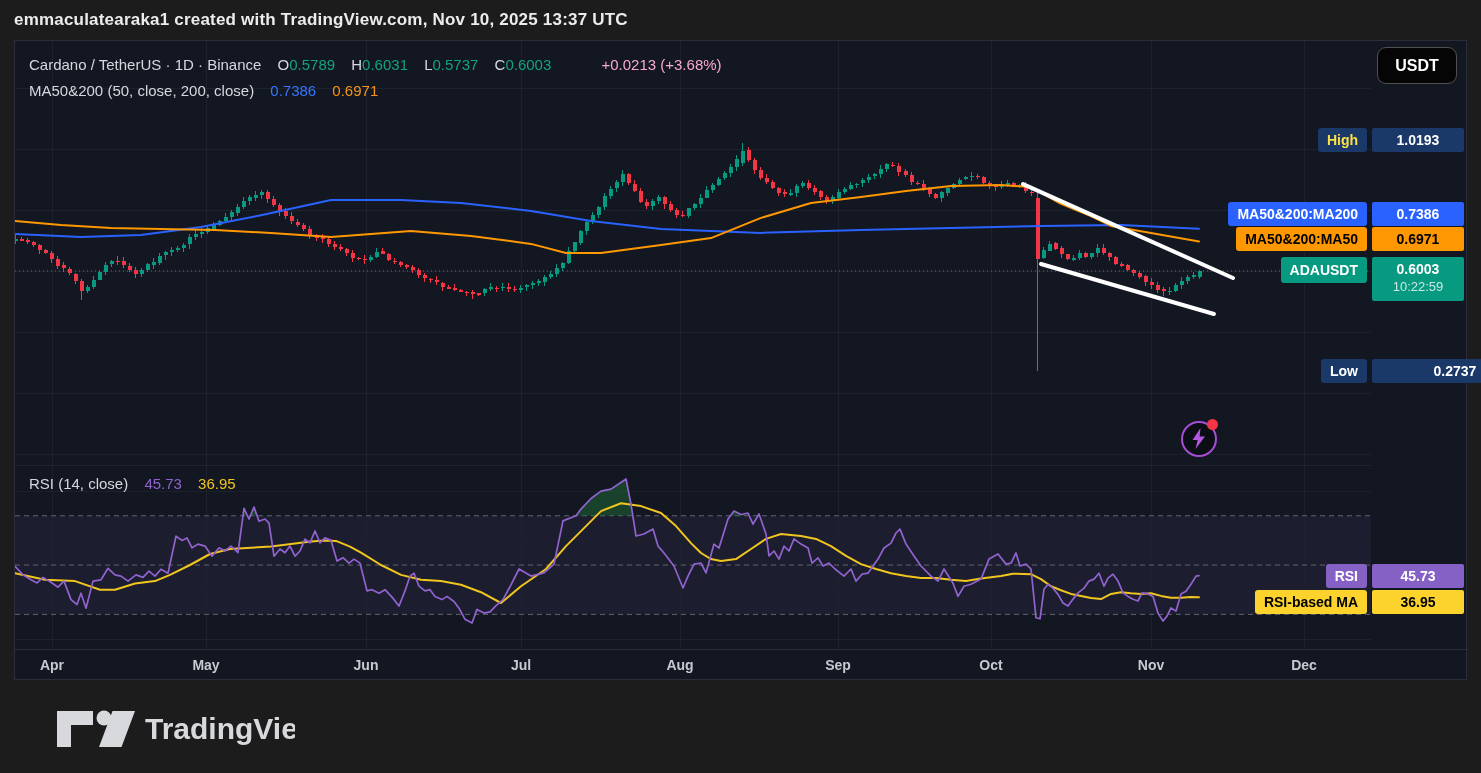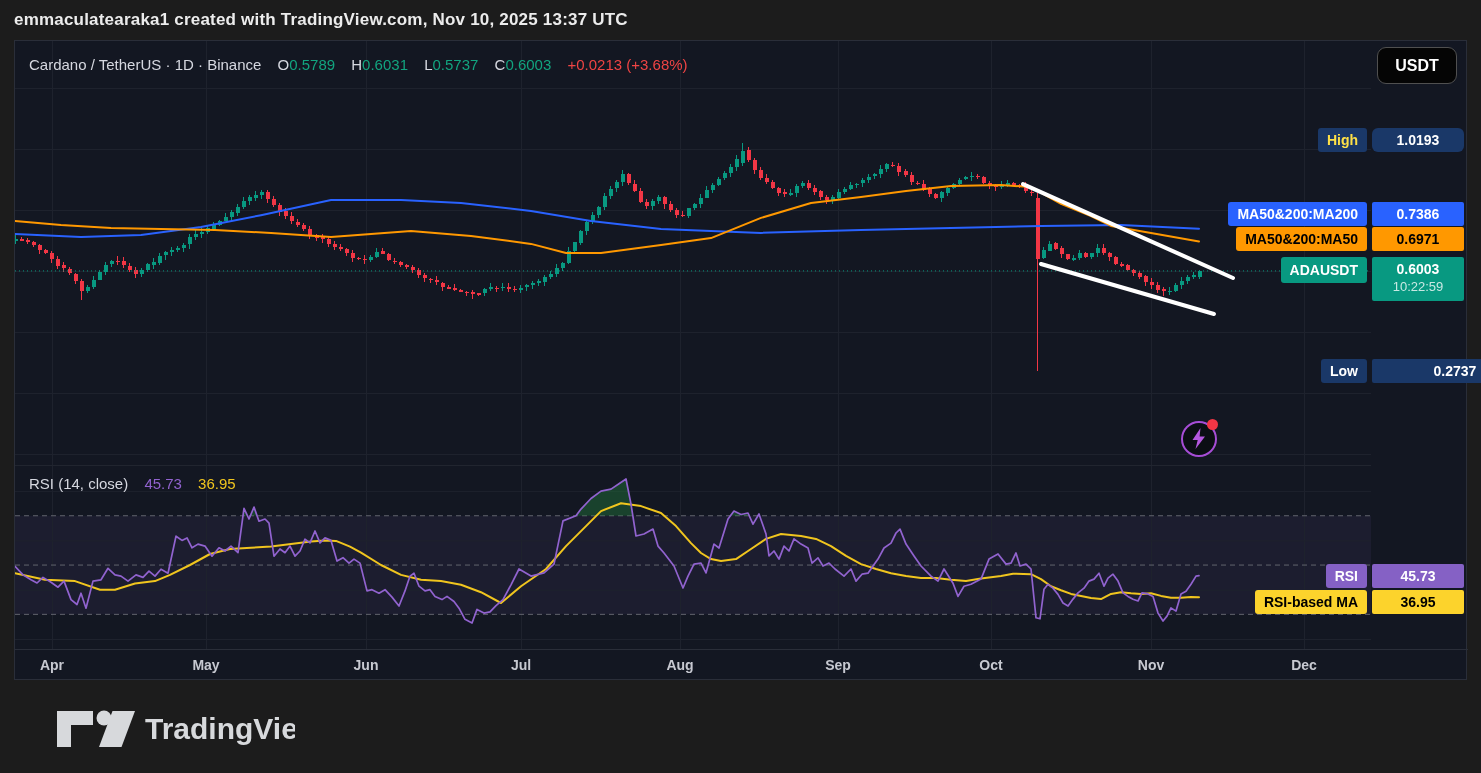--- a/index.html
+++ b/index.html
@@ -484,32 +484,37 @@
       <div class="month-label" style="left: 1114px;">Nov</div>
       <div class="month-label" style="left: 1267px;">Dec</div>
     </div>
 
   <div class="abs legend" style="top:15px">
     <span>Cardano / TetherUS · 1D · Binance</span><span class="sep"></span>
     <span class="lg-lab">O</span><span id="lv-o" style="color: rgb(18, 164, 127);">0.5789</span><span class="sep"></span>
     <span class="lg-lab">H</span><span id="lv-h" style="color: rgb(18, 164, 127);">0.6031</span><span class="sep"></span>
     <span class="lg-lab">L</span><span id="lv-l" style="color: rgb(18, 164, 127);">0.5737</span><span class="sep"></span>
     <span class="lg-lab">C</span><span id="lv-c" style="color: rgb(18, 164, 127);">0.6003</span><span class="sep"></span>
-    <span id="lv-chg" style="color: #ef4444;">+0.0213 (+3.68%)</span>
+    <span id="lv-chg" style="color: #f9a8d4; margin-left: 34px;">+0.0213 (+3.68%)</span>
+  </div>
+  <div class="abs legend" style="top:41px">
+    <span>MA50&amp;200 (50, close, 200, close)</span><span class="sep"></span>
+    <span id="lv-ma200" style="color: rgb(53, 117, 255);">0.7386</span><span class="sep"></span>
+    <span id="lv-ma50" style="color: rgb(247, 147, 26);">0.6971</span>
   </div>
 
   <div class="abs legend" style="top:434px">
     <span>RSI (14, close)</span><span class="sep"></span>
     <span id="lv-rsi" style="color: rgb(145, 99, 207);">45.73</span><span class="sep"></span>
     <span id="lv-rsima" style="color: rgb(240, 197, 30);">36.95</span>
   </div>
 
   <div class="badge-row" style="top:87px">
     <span class="b-label bg-navy" style="background: rgb(26, 56, 104); color: #fde047;">High</span>
-    <span class="b-value bg-navy" style="background: rgb(26, 56, 104); color: rgb(255, 255, 255); border-radius: 6px;">1.0193</span>
+    <span class="b-value bg-navy" style="background: rgb(26, 56, 104); color: rgb(255, 255, 255);">1.0193</span>
   </div>
   <div class="badge-row" style="top:161px">
     <span class="b-label bg-blue" style="background: rgb(41, 98, 255); color: rgb(255, 255, 255);">MA50&amp;200:MA200</span>
     <span class="b-value bg-blue" style="background: rgb(41, 98, 255); color: rgb(255, 255, 255);">0.7386</span>
   </div>
   <div class="badge-row" style="top:186px">
     <span class="b-label bg-orange" style="background: rgb(255, 152, 0); color: rgb(0, 0, 0);">MA50&amp;200:MA50</span>
     <span class="b-value bg-orange" style="background: rgb(255, 152, 0); color: rgb(0, 0, 0);">0.6971</span>
   </div>
   <div class="badge-row" style="top:216px">

